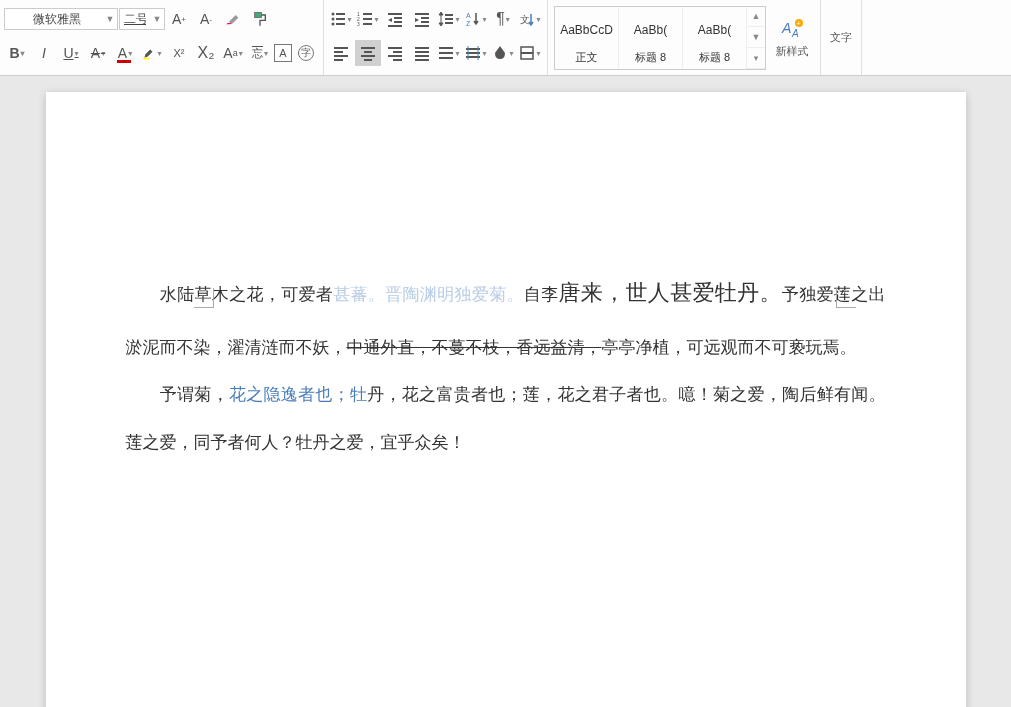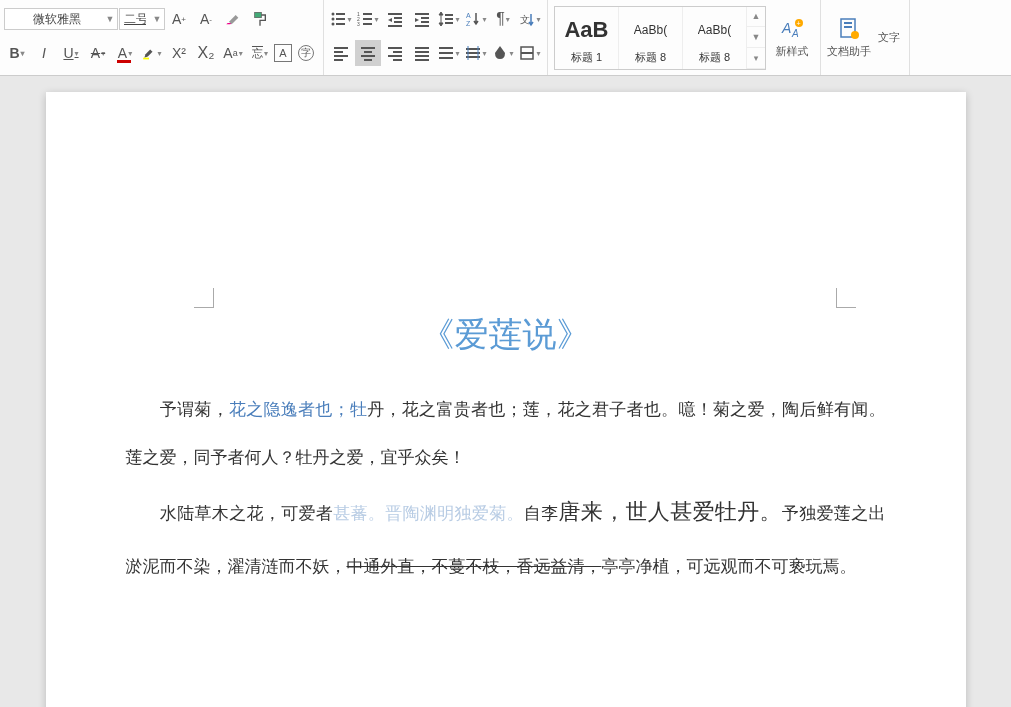--- a/index.html
+++ b/index.html
@@ -76,21 +76,21 @@
       <div class="ibtn" style="text-decoration:underline">U<span class="dd">▾</span></div>
       <div class="ibtn" style="text-decoration:line-through">A<span class="dd">▾</span></div>
       <div class="ibtn">A<div style="position:absolute;bottom:3px;left:5px;width:14px;height:3px;background:#c00"></div><span class="dd">▾</span></div>
       <div class="ibtn">
           <svg width="14" height="14" viewBox="0 0 24 24">
             <path d="M4 20 L6 14 L14 6 L18 10 L10 18 Z" fill="#555"></path>
             <rect x="2" y="20" width="10" height="3" fill="#ff0"></rect>
           </svg>
           <span class="dd">▾</span>
         </div>
-      <div class="ibtn" style="font-size:14px">X²</div>
+      <div class="ibtn" style="font-size:11px">X²</div>
       <div class="ibtn" style="font-size:16px">X₂</div>
       <div class="ibtn">A<span style="font-size:9px">a</span><span class="dd">▾</span></div>
       <div class="ibtn" style="font-size:11px">
           <span style="text-decoration:overline">忘</span>
           <span class="dd">▾</span>
         </div>
       <div class="ibtn" style="border:1px solid #777;width:18px;height:18px;font-size:11px">A</div>
       <div class="ibtn">
           <span style="border:1px solid #777;border-radius:50%;width:16px;height:16px;display:flex;align-items:center;justify-content:center;font-size:10px">字</span>
         </div>
@@ -227,22 +227,22 @@
             <rect x="2" y="7" width="12" height="2" fill="#555"></rect>
           </svg>
           <span class="dd">▾</span>
         </div>
     </div>
   </div>
 
   <div class="ribbon-group" style="flex-direction:row;align-items:center">
     <div class="style-gallery">
       <div class="style-item">
-        <div class="style-preview h1">AaB</div>
-        <div class="style-name">标题 1</div>
+        <div class="style-preview">AaBbCcD</div>
+        <div class="style-name">正文</div>
       </div>
       <div class="style-item">
         <div class="style-preview h2">AaBb(</div>
         <div class="style-name">标题 8</div>
       </div>
       <div class="style-item">
         <div class="style-preview h2">AaBb(</div>
         <div class="style-name">标题 8</div>
       </div>
       <div class="gallery-more">
@@ -256,43 +256,33 @@
           <text x="2" y="16" font-size="14" fill="#4a7ebb" font-style="italic">A</text>
           <text x="12" y="20" font-size="10" fill="#4a7ebb" font-style="italic">A</text>
           <circle cx="19" cy="6" r="4" fill="#fa0"></circle>
           <text x="16.5" y="9" font-size="7" fill="white">+</text>
         </svg>
       <span>新样式</span>
     </div>
   </div>
 
   <div class="ribbon-group" style="flex-direction:row;align-items:center">
-    <div class="vbtn">
-      <svg viewBox="0 0 24 24">
-          <rect x="4" y="2" width="14" height="18" fill="none" stroke="#4a7ebb" stroke-width="1.5"></rect>
-          <rect x="7" y="5" width="8" height="2" fill="#4a7ebb"></rect>
-          <rect x="7" y="9" width="8" height="2" fill="#4a7ebb"></rect>
-          <circle cx="18" cy="18" r="4" fill="#fa0"></circle>
-        </svg>
-      <span>文档助手</span>
-    </div>
     <div class="vbtn" style="width:30px">
       <span>文字</span>
     </div>
   </div>
 </div>
 
 <div class="doc-area">
   <div class="page">
     <div class="margin-mark tl"></div>
     <div class="margin-mark tr"></div>
 
-    <h1 class="doc-title">《爱莲说》</h1>
+
+    <p class="doc-para">
+      <span class="indent"></span><span>水陆草木之花，可爱者</span><span class="faded">甚蕃。晋陶渊明独爱菊。</span><span>自李</span><span class="big">唐来，世人甚爱牡丹。</span><span>予独爱莲之出淤泥而不染，濯清涟而不妖，</span><span class="strike">中通外直，不蔓不枝，香远益清，</span><span>亭亭净植，可远观而不可亵玩焉。</span>
+    </p>
 
     <p class="doc-para">
       <span class="indent"></span><span>予谓菊，</span><span class="blue">花之隐逸者也；牡</span><span>丹，花之富贵者也；莲，花之君子者也。噫！菊之爱，陶后鲜有闻。莲之爱，同予者何人？牡丹之爱，宜乎众矣！</span>
     </p>
-
-    <p class="doc-para">
-      <span class="indent"></span><span>水陆草木之花，可爱者</span><span class="faded">甚蕃。晋陶渊明独爱菊。</span><span>自李</span><span class="big">唐来，世人甚爱牡丹。</span><span>予独爱莲之出淤泥而不染，濯清涟而不妖，</span><span class="strike">中通外直，不蔓不枝，香远益清，</span><span>亭亭净植，可远观而不可亵玩焉。</span>
-    </p>
   </div>
 </div>
 
 </body></html>

